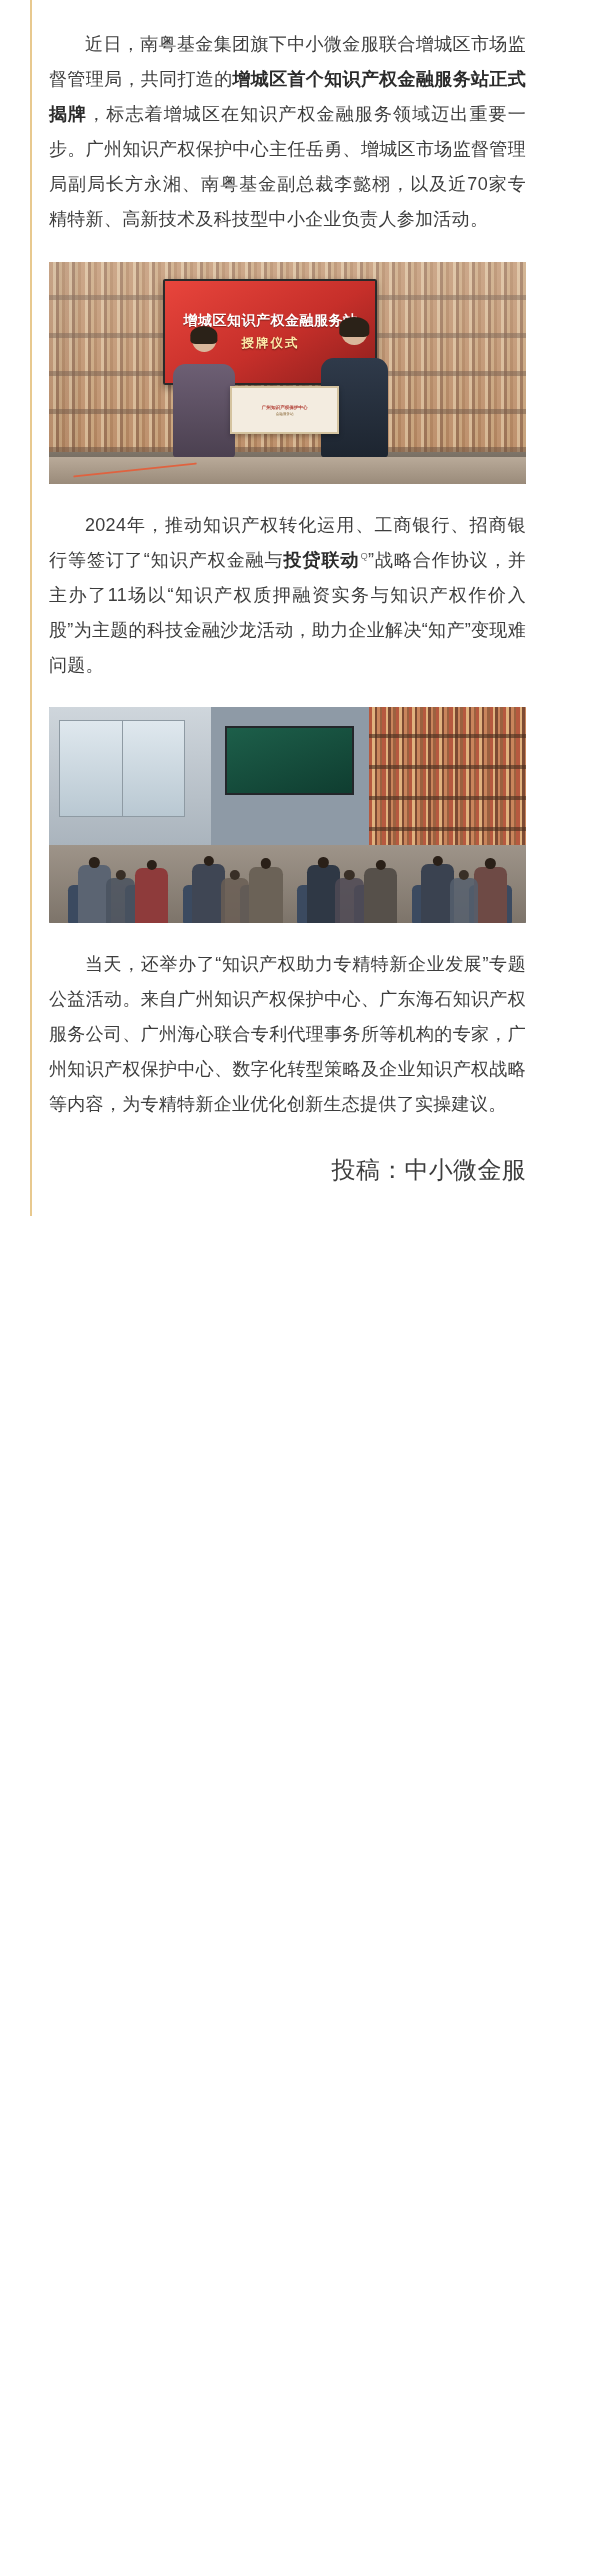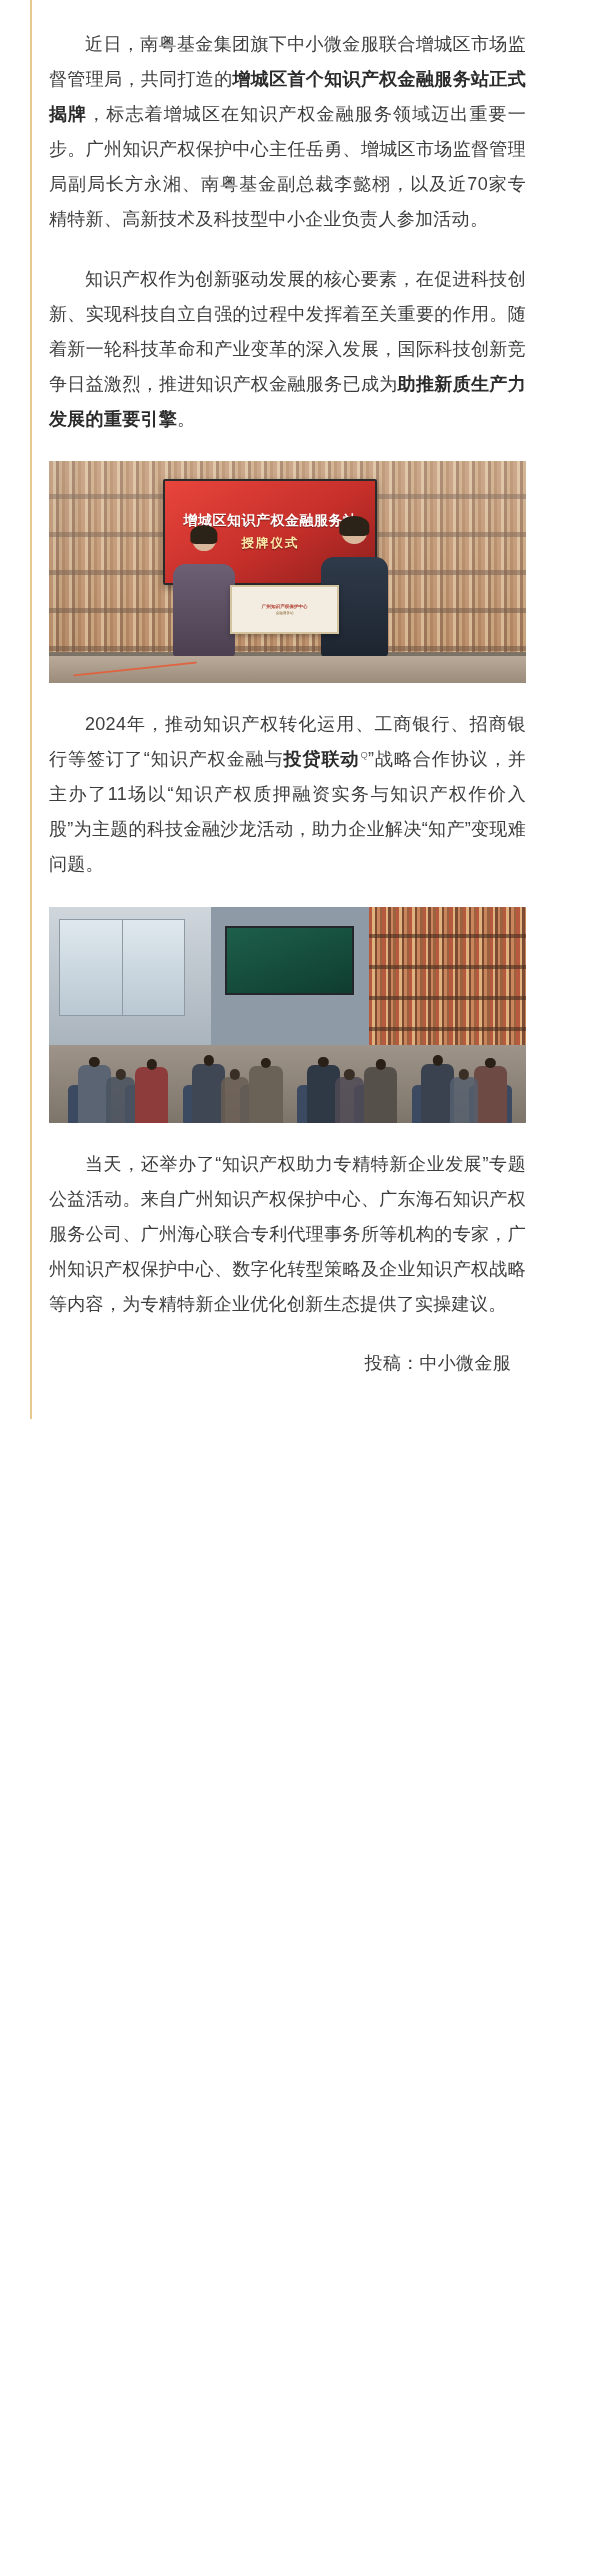--- a/index.html
+++ b/index.html
@@ -245,47 +245,44 @@
     width: 10.3px; height: 10.3px; border-radius: 50%;
     background: #2a2018;
   }
 
   
   .signoff {
     margin-top: 5.2px;
     text-align: right;
   }
   .signoff p {
-    font-size: 18px;
+    font-size: 24px;
     line-height: 1.9;
     color: #3d3d3d;
-    margin: 15px;
+    margin: 0;
     letter-spacing: 0.3px;
   }
   .search-sup {
     font-size: 9.3px;
     color: #7a7a7a;
     vertical-align: super;
     margin-left: 1px;
     cursor: pointer;
   }
 </style>
 </head>
 <body>
 
 <div class="page">
   <div class="content">
 
     <p class="para">
       <span>近日，南粤基金集团旗下中小微金服联合增城区市场监督管理局，共同打造的</span><span class="b">增城区首个知识产权金融服务站正式揭牌</span><span>，标志着增城区在知识产权金融服务领域迈出重要一步。广州知识产权保护中心主任岳勇、增城区市场监督管理局副局长方永湘、南粤基金副总裁李懿栩，以及近70家专精特新、高新技术及科技型中小企业负责人参加活动。</span>
     </p>
 
-    <p class="para">
-      <span>知识产权作为创新驱动发展的核心要素，在促进科技创新、实现科技自立自强的过程中发挥着至关重要的作用。随着新一轮科技革命和产业变革的深入发展，国际科技创新竞争日益激烈，推进知识产权金融服务已成为</span><span class="b">助推新质生产力发展的重要引擎</span><span>。</span>
-    </p>
 
     <div class="figure">
       <div class="photo photo1">
         <div class="p1-shelf"></div>
         <div class="p1-shelf-lines"></div>
         <div class="p1-wall"></div>
 
         <div class="p1-screen">
           <div class="t1">增城区知识产权金融服务站</div>
           <div class="t2">授牌仪式</div>

